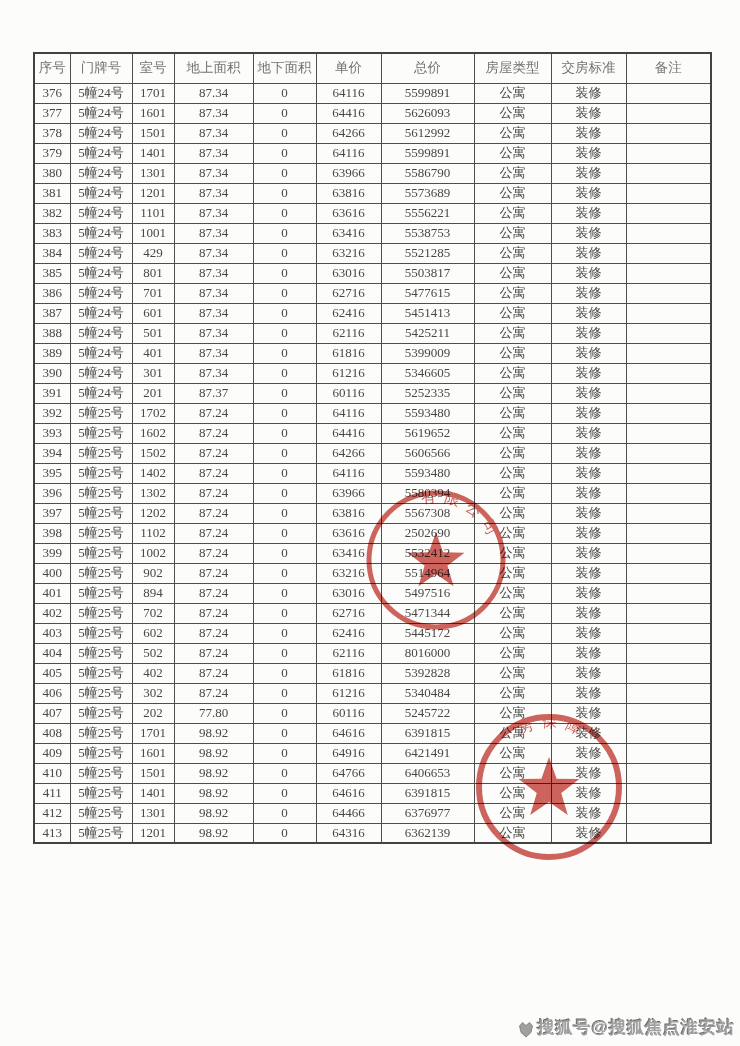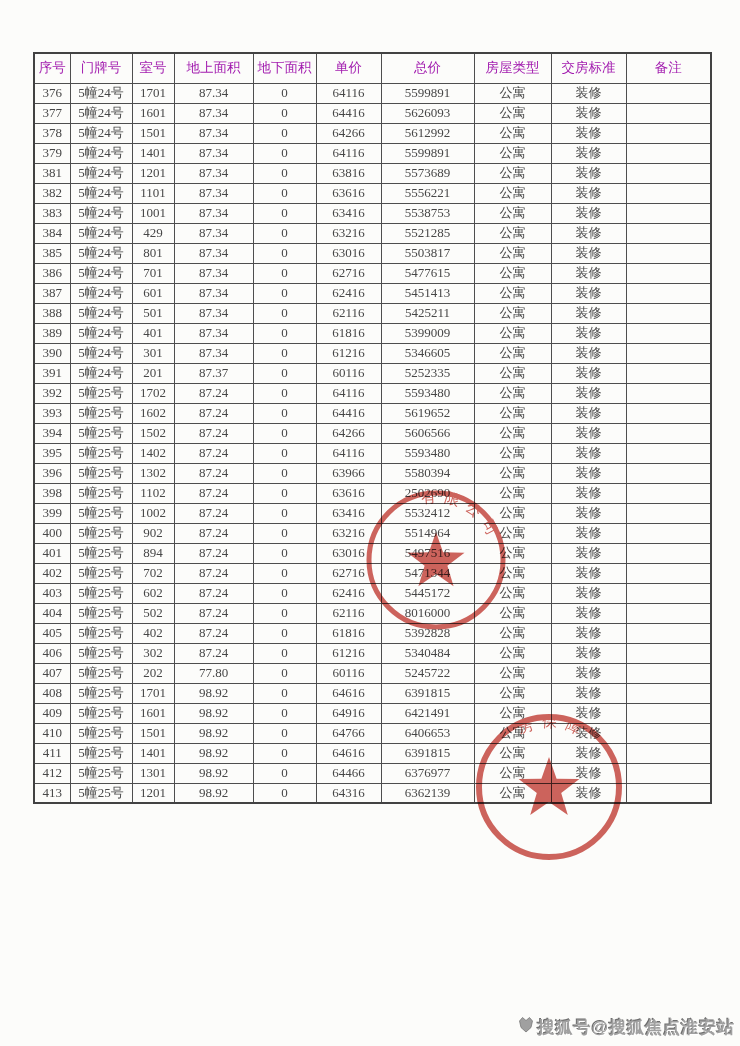--- a/index.html
+++ b/index.html
@@ -17,31 +17,31 @@
     border:2px solid #424242;
   }
   table.price-table th, table.price-table td{
     border:1px solid #4e4e4e;
     text-align:center;vertical-align:middle;
     padding:0;overflow:hidden;white-space:nowrap;
     font-weight:normal;
   }
   table.price-table thead tr{height:30px;}
   table.price-table tbody tr{height:20px;}
-  table.price-table th{font-size:13.5px;color:#a21caf;text-align:center;}
+  table.price-table th{font-size:13.5px;color:#737373;text-align:center;}
   .stamp{
     position:absolute;
     mix-blend-mode:multiply;
     opacity:0.82;
     filter:blur(0.4px);
     pointer-events:none;
   }
   .watermark{
     position:absolute;right:5px;bottom:7px;
-    display:flex;align-items:flex-start;gap:2px;
+    display:flex;align-items:flex-end;gap:2px;
     font-family:"Liberation Sans","DejaVu Sans",sans-serif;
   }
   .watermark .wm-text{
     font-size:17px;font-weight:bold;letter-spacing:1px;
     color:#a0a0a0;
     text-shadow:1px 1px 0 #ffffff,-1px -1px 0 #6d6d6d;
   }
 </style>
 </head>
 <body>
@@ -118,20 +118,32 @@
           <td>1401</td>
           <td>87.34</td>
           <td>0</td>
           <td>64116</td>
           <td>5599891</td>
           <td>公寓</td>
           <td>装修</td>
           <td></td>
         </tr>
         <tr>
+          <td>380</td>
+          <td>5幢24号</td>
+          <td>1301</td>
+          <td>87.34</td>
+          <td>0</td>
+          <td>63966</td>
+          <td>5586790</td>
+          <td>公寓</td>
+          <td>装修</td>
+          <td></td>
+        </tr>
+        <tr>
           <td>381</td>
           <td>5幢24号</td>
           <td>1201</td>
           <td>87.34</td>
           <td>0</td>
           <td>63816</td>
           <td>5573689</td>
           <td>公寓</td>
           <td>装修</td>
           <td></td>
@@ -305,20 +317,32 @@
           <td></td>
         </tr>
         <tr>
           <td>396</td>
           <td>5幢25号</td>
           <td>1302</td>
           <td>87.24</td>
           <td>0</td>
           <td>63966</td>
           <td>5580394</td>
+          <td>公寓</td>
+          <td>装修</td>
+          <td></td>
+        </tr>
+        <tr>
+          <td>397</td>
+          <td>5幢25号</td>
+          <td>1202</td>
+          <td>87.24</td>
+          <td>0</td>
+          <td>63816</td>
+          <td>5567308</td>
           <td>公寓</td>
           <td>装修</td>
           <td></td>
         </tr>
         <tr>
           <td>398</td>
           <td>5幢25号</td>
           <td>1102</td>
           <td>87.24</td>
           <td>0</td>

